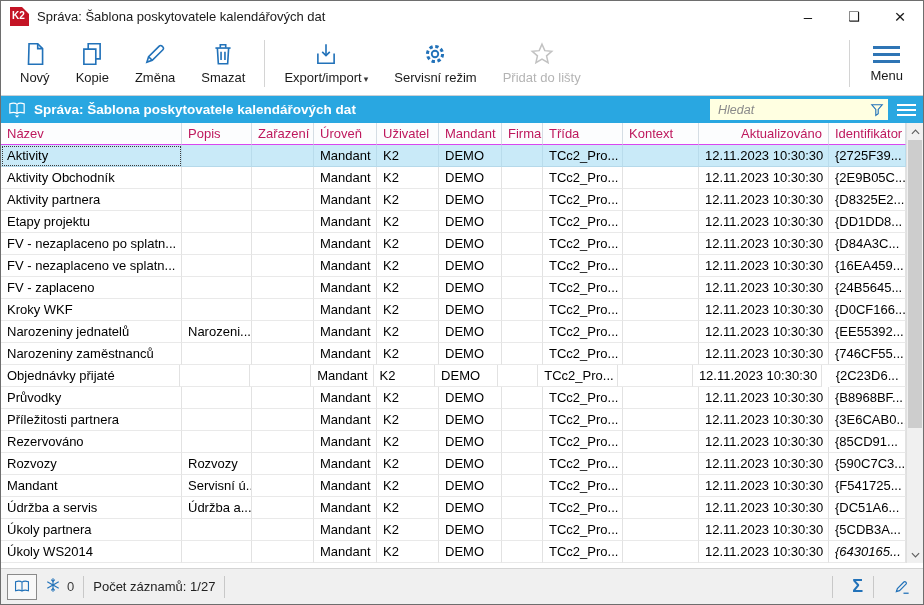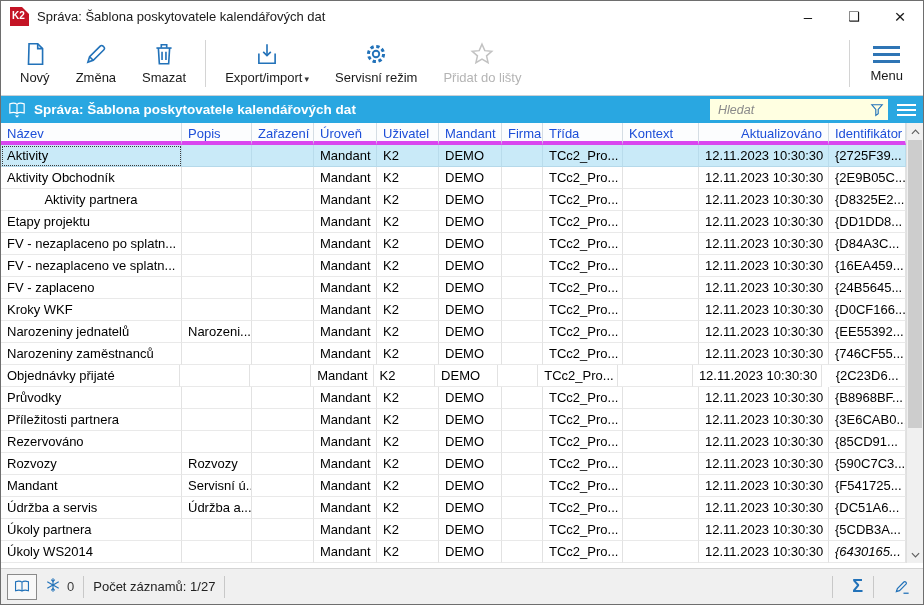--- a/index.html
+++ b/index.html
@@ -46,21 +46,21 @@
   .funnel-btn { flex:0 0 auto; display:flex; cursor:default; }
   .hamburger-white { margin-left:9px; display:flex; flex-direction:column; gap:3px; cursor:default; }
   .hamburger-white i { display:block; width:19px; height:2px; background:#fff; }
 
   
   .grid-area { flex:1; position:relative; background:#fff; overflow:hidden; }
   .grid { width:905px; }
   .grow { display:flex; height:22px; }
   .gcell { height:22px; line-height:21px; padding:0 6px; font-size:13px; color:#000;
            white-space:nowrap; overflow:hidden; border-right:1px solid #e2e2e2; border-bottom:1px solid #e9e9e9; }
-  .grid-header .gcell { color:#1d4ed8; border-right:1px solid #d5dde4; border-bottom:4px solid #d946ef; background:#fcfdfe; }
+  .grid-header .gcell { color:#be185d; border-right:1px solid #d5dde4; border-bottom:1px solid #d946ef; background:#fcfdfe; }
   .grow.selected .gcell { background:#c9eaf8; border-bottom-color:#b5d9ea; border-right-color:#b9dcec; }
   .grow.selected .gcell:first-child { outline:1px dotted #3a3a3a; outline-offset:-2px; }
   .al-r { text-align:right; }
 
   
   .vscroll { position:absolute; top:0; right:0; width:17px; height:440px; background:#f0f0f0; border-left:1px solid #e0e0e0; }
   .sbtn { position:absolute; left:0; width:16px; height:17px; display:flex; align-items:center; justify-content:center; }
   .sbtn.up { top:0; } .sbtn.down { bottom:0; }
   .sthumb { position:absolute; left:1px; top:17px; width:14px; height:288px; background:#cdcdcd; }
 
@@ -95,20 +95,29 @@
   <div class="toolbar">
     <div class="tb-group" id="toolbar-buttons">
         <div class="tb-btn">
           <span class="tb-icon">
             <svg viewBox="0 0 24 24">
               <path d="M6.5 2.5 h8 l4.5 4.5 v14.5 h-13 z" fill="none" stroke="#2272b9" stroke-width="1.5"></path>
               <path d="M14.5 2.5 v4.5 h4.5" fill="none" stroke="#2272b9" stroke-width="1.5"></path>
             </svg>
           </span>
           <span class="tb-label">Nový</span>
+        </div>
+        <div class="tb-btn">
+          <span class="tb-icon">
+            <svg viewBox="0 0 24 24">
+              <path d="M8.5 2.5 h11 v14 h-11 z" fill="none" stroke="#2272b9" stroke-width="1.5"></path>
+              <path d="M4.5 7.5 h11 v14 h-11 z" fill="#fff" stroke="#2272b9" stroke-width="1.5"></path>
+            </svg>
+          </span>
+          <span class="tb-label">Kopie</span>
         </div>
         <div class="tb-btn">
           <span class="tb-icon">
             <svg viewBox="0 0 24 24">
               <path d="M4.5 19.5 L6.1 14.5 L15.9 4.7 a1.8 1.8 0 0 1 2.6 0 l0.8 0.8 a1.8 1.8 0 0 1 0 2.6 L9.5 17.9 Z" fill="none" stroke="#2272b9" stroke-width="1.5"></path>
               <path d="M6.1 14.5 L9.5 17.9" fill="none" stroke="#2272b9" stroke-width="1.5"></path>
             </svg>
           </span>
           <span class="tb-label">Změna</span>
         </div>
@@ -224,21 +233,21 @@
             <div class="gcell" style="width: 63px;">Mandant</div>
             <div class="gcell" style="width: 62px;">K2</div>
             <div class="gcell" style="width: 63px;">DEMO</div>
             <div class="gcell" style="width: 41px;"></div>
             <div class="gcell" style="width: 80px;">TCc2_Pro...</div>
             <div class="gcell" style="width: 76px;"></div>
             <div class="gcell al-r" style="width: 130px;">12.11.2023 10:30:30</div>
             <div class="gcell" style="width: 77px;">{2E9B05C...</div>
           </div>
           <div class="grow">
-            <div class="gcell" style="width: 181px; text-align: center;">Aktivity partnera</div>
+            <div class="gcell" style="width: 181px;">Aktivity partnera</div>
             <div class="gcell" style="width: 70px;"></div>
             <div class="gcell al-r" style="width: 62px;"></div>
             <div class="gcell" style="width: 63px;">Mandant</div>
             <div class="gcell" style="width: 62px;">K2</div>
             <div class="gcell" style="width: 63px;">DEMO</div>
             <div class="gcell" style="width: 41px;"></div>
             <div class="gcell" style="width: 80px;">TCc2_Pro...</div>
             <div class="gcell" style="width: 76px;"></div>
             <div class="gcell al-r" style="width: 130px;">12.11.2023 10:30:30</div>
             <div class="gcell" style="width: 77px;">{D8325E2...</div>

